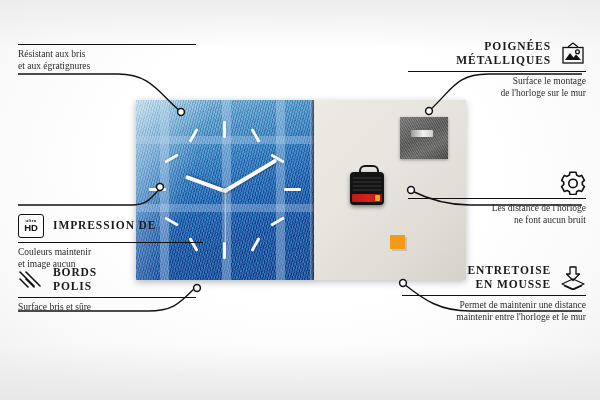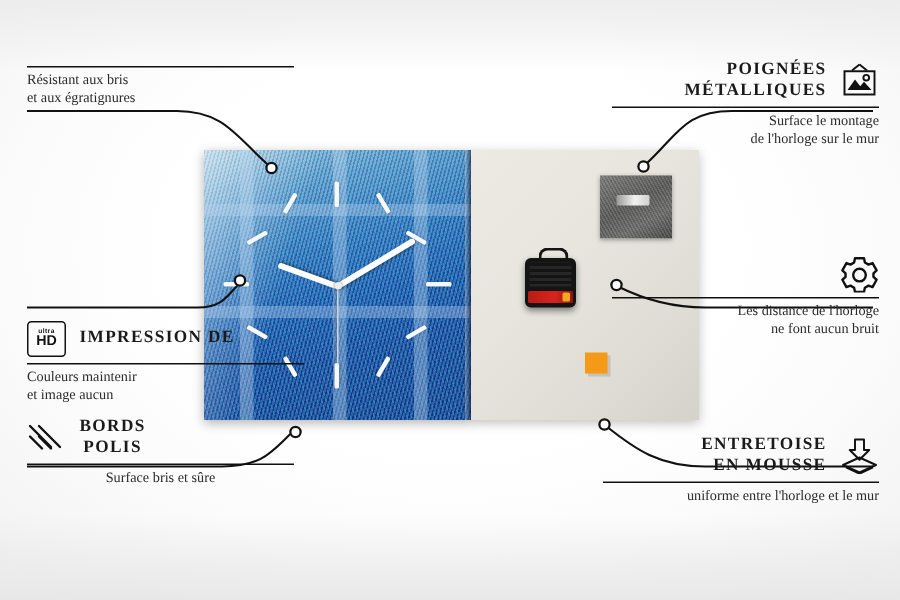--- a/index.html
+++ b/index.html
@@ -75,24 +75,24 @@
   .lbl.right .sub{text-align:right;}
   .ico{width:26px;height:24px;flex:0 0 26px;display:flex;align-items:center;justify-content:center;}
   .ico svg{display:block;}
   .hdbox{width:25px;height:22px;border:1.4px solid #111;border-radius:3px;
     display:flex;flex-direction:column;align-items:center;justify-content:center;}
   .hdbox .u{font-size:4.4px;font-weight:700;letter-spacing:.3px;color:#111;line-height:4.6px;font-family:"Liberation Sans",sans-serif;}
   .hdbox .h{font-size:9.5px;font-weight:700;color:#111;line-height:9.8px;font-family:"Liberation Sans",sans-serif;}
 
   #l1{left:18px;top:40px;}   #l1 .rule{width:178px;}
   #l2{left:18px;top:170px;margin-top:44px;}  #l2 .rule{width:185px;}
-  #l3{left:18px;top:278px;text-align:center;}  #l3 .rule{width:178px;}
+  #l3{left:18px;top:266px;}  #l3 .rule{width:178px;}
   #r1{right:14px;top:40px;}  #r1 .rule{width:178px;margin-left:auto;}
   #r2{right:14px;top:170px;} #r2 .rule{width:178px;margin-left:auto;}
-  #r3{right:14px;top:290px;} #r3 .rule{width:184px;margin-left:auto;}
+  #r3{right:14px;top:264px;} #r3 .rule{width:184px;margin-left:auto;}
 </style>
 </head>
 <body>
 
 <div class="stage">
 
   <div class="product">
 
     <div class="clock-front">
       <div class="glare"></div>
@@ -251,16 +251,17 @@
         <svg width="26" height="24" viewBox="0 0 26 24">
             <g fill="none" stroke="#111" stroke-width="1.3" stroke-linejoin="round">
           <path d="M10,1 L16,1 L16,8 L19.5,8 L13,14.5 L6.5,8 L10,8 Z"></path>
           <path d="M13,13 L24,18 L13,23 L2,18 Z"></path>
           <path d="M4,19.6 L13,23.8 L22,19.6"></path>
         </g>
           </svg>
       </span>
     </div>
     <div class="rule"></div>
-    <div class="sub">uniforme entre l'horloge et le mur</div>
+    <div class="sub">Permet de maintenir une distance</div>
+    <div class="sub">maintenir entre l'horloge et le mur</div>
   </div>
 
 </div>
 
 </body></html>

